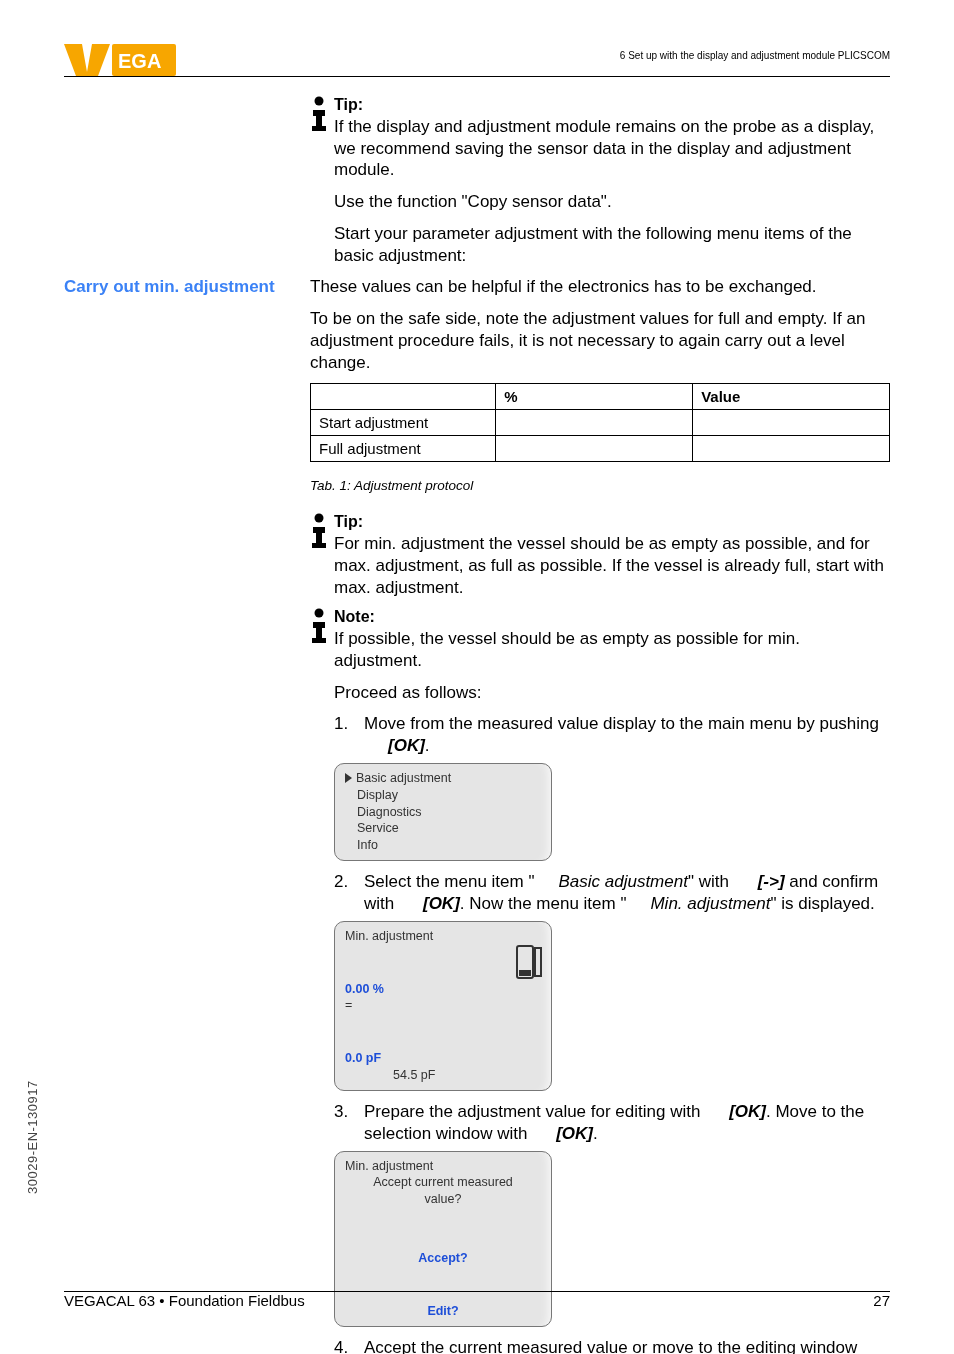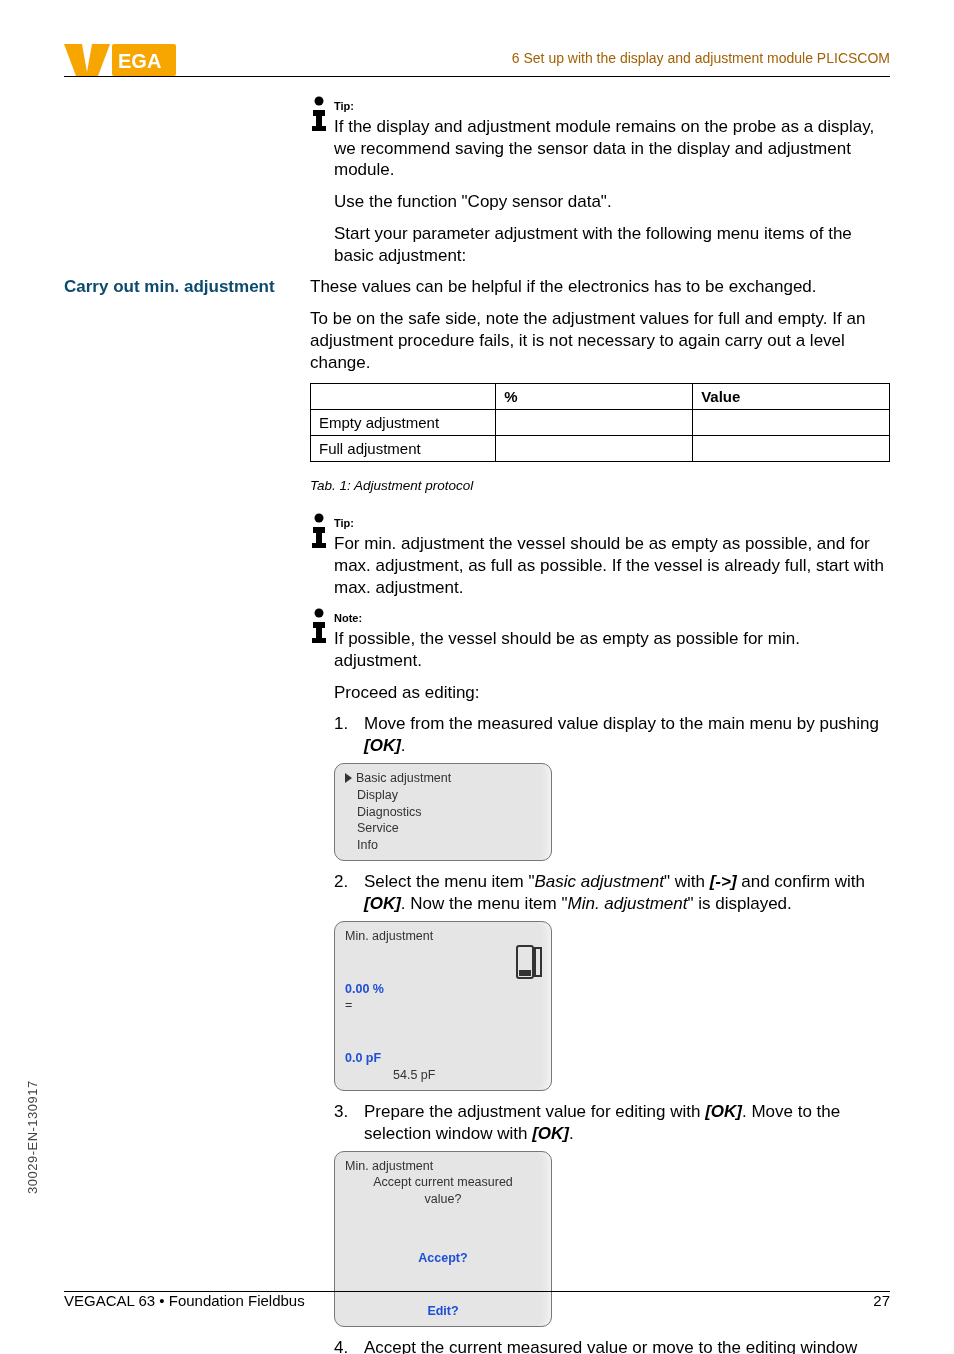--- a/index.html
+++ b/index.html
@@ -1,42 +1,42 @@
 <!DOCTYPE html>
 <html><head>
 <meta charset="utf-8">
 <style>
   * { box-sizing: border-box; margin: 0; padding: 0; }
   html, body { width: 954px; height: 1354px; font-family: Arial, Helvetica, sans-serif; background: #fff; color: #000; }
   .page { position: relative; width: 954px; height: 1354px; padding: 48px 64px 40px 64px; }
   .logo { position: absolute; top: 44px; left: 64px; }
-  .chapter-header { position: absolute; top: 50px; right: 64px; font-size: 14px; color: #a16207; }
+  .chapter-header { position: absolute; top: 50px; right: 64px; font-size: 10px; color: #000000; }
   .hr-top { position: absolute; top: 76px; left: 64px; right: 64px; border-top: 1px solid #000; }
   .content { position: absolute; top: 94px; left: 64px; right: 64px; }
   .row { display: flex; align-items: flex-start; margin-bottom: 8px; }
   .side-col { width: 246px; flex: 0 0 246px; padding-right: 8px; }
   .main-col { flex: 1; }
-  .side-label { font-weight: bold; font-size: 17px; color: #0c4a6e; line-height: 1.25; }
+  .side-label { font-weight: bold; font-size: 17px; color: #3b82f6; line-height: 1.25; }
   .info-icon { flex: 0 0 24px; width: 24px; padding-top: 2px; }
   .info-icon svg { display: block; }
   .tip-block { display: flex; align-items: flex-start; }
   .tip-text { flex: 1; }
-  .tip-heading { font-weight: bold; font-size: 11px; line-height: 1.25; }
+  .tip-heading { font-weight: bold; font-size: 16px; line-height: 1.25; }
   p.body { font-size: 17px; line-height: 1.28; margin-bottom: 10px; }
   p.body:last-child { margin-bottom: 0; }
   table.adj { border-collapse: collapse; width: 100%; margin-top: 4px; }
   table.adj th, table.adj td { border: 1px solid #000; padding: 4px 8px; font-size: 15px; text-align: left; vertical-align: middle; }
   table.adj th { font-weight: bold; }
   .tab-caption { font-style: italic; font-size: 13.5px; margin-top: 16px; margin-bottom: 10px; }
   ol.steps { list-style: none; counter-reset: step; }
   ol.steps > li { display: flex; align-items: flex-start; font-size: 17px; line-height: 1.28; margin-bottom: 6px; }
   ol.steps > li .num { width: 30px; flex: 0 0 30px; }
   ol.steps > li .txt { flex: 1; }
   b, strong { font-weight: bold; }
-  i, em { font-style: italic; }
+  i, em { font-style: italic; margin-left: 24px; }
 
   .lcd { position: relative; width: 218px; border: 1px solid #777; border-radius: 10px; padding: 6px 10px 6px 10px; background: #e5e5e5; margin: 6px 0 10px 0; box-shadow: inset -10px 0 10px -8px rgba(255,255,255,0.8); }
   .lcd .line { font-size: 12.5px; line-height: 1.35; color: #333; }
   .lcd .line.bold { font-weight: bold; color: #1d4ed8; margin-top: 36px; }
   .lcd .line.indent { padding-left: 12px; }
   .lcd .tri { display: inline-block; width: 0; height: 0; border-top: 5px solid transparent; border-bottom: 5px solid transparent; border-left: 7px solid #333; margin-right: 4px; vertical-align: -1px; }
   .lcd .center { text-align: center; }
   .lcd .lcd-right-icon { position: absolute; right: 8px; top: 22px; }
   .lcd .val54 { padding-left: 48px; }
 
@@ -95,21 +95,21 @@
         <p class="body">These values can be helpful if the electronics has to be exchanged.</p>
         <p class="body">To be on the safe side, note the adjustment values for full and empty. If an adjustment procedure fails, it is not necessary to again carry out a level change.</p>
         <table class="adj">
           <tbody>
               <tr>
             <th style="width:32%;"></th>
             <th style="width:34%;">%</th>
             <th style="width:34%;">Value</th>
           </tr>
           <tr>
-            <td>Empty adjustment</td>
+            <td>Start adjustment</td>
             <td></td>
                 <td></td>
           </tr>
           <tr>
             <td>Full adjustment</td>
             <td></td>
                 <td></td>
           </tr>
         </tbody>
           </table>
@@ -143,21 +143,21 @@
           <div class="info-icon">
             <svg width="18" height="36" viewBox="0 0 18 36">
                 <circle cx="9" cy="5" r="4.5" fill="#000"></circle>
                 <rect x="3" y="14" width="12" height="6" fill="#000"></rect>
                 <rect x="6" y="14" width="6" height="18" fill="#000"></rect>
                 <rect x="2" y="30" width="14" height="5" fill="#000"></rect>
               </svg>
           </div>
           <div class="tip-text">
             <p class="body"><span class="tip-heading">Note:</span><br><span>If possible, the vessel should be as empty as possible for min. adjustment.</span></p>
-            <p class="body">Proceed as editing:</p>
+            <p class="body">Proceed as follows:</p>
 
             <ol class="steps">
               <li>
                 <span class="num">1.</span>
                 <span class="txt"><span>Move from the measured value display to the main menu by pushing </span><b><i>[OK]</i></b><span>.</span></span>
               </li>
             </ol>
 
             <div class="lcd">
               <div class="line"><span class="tri"></span><span>Basic adjustment</span></div>

